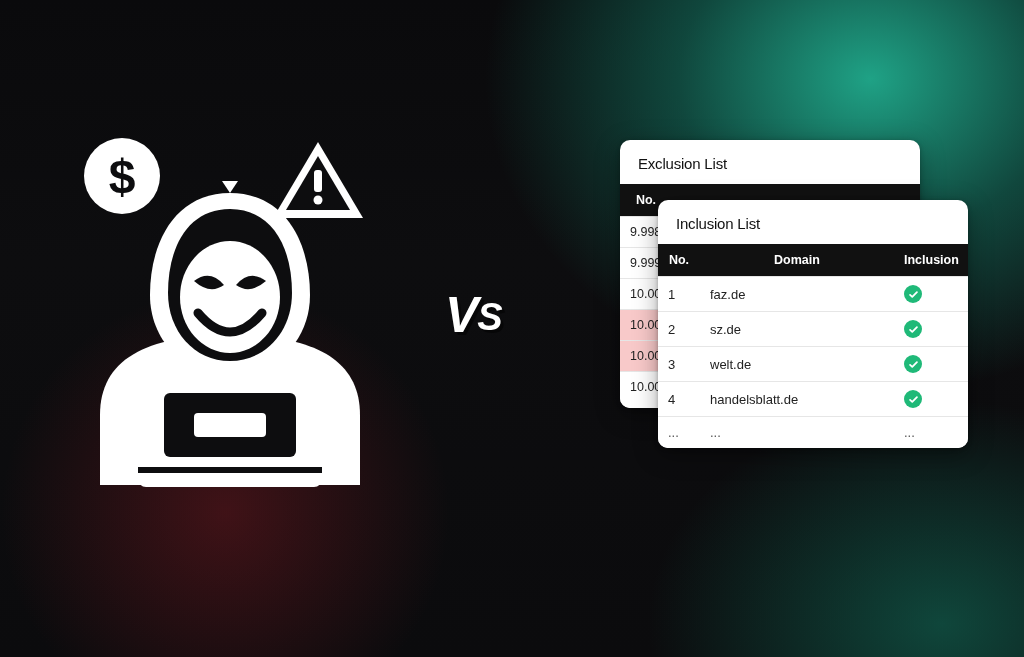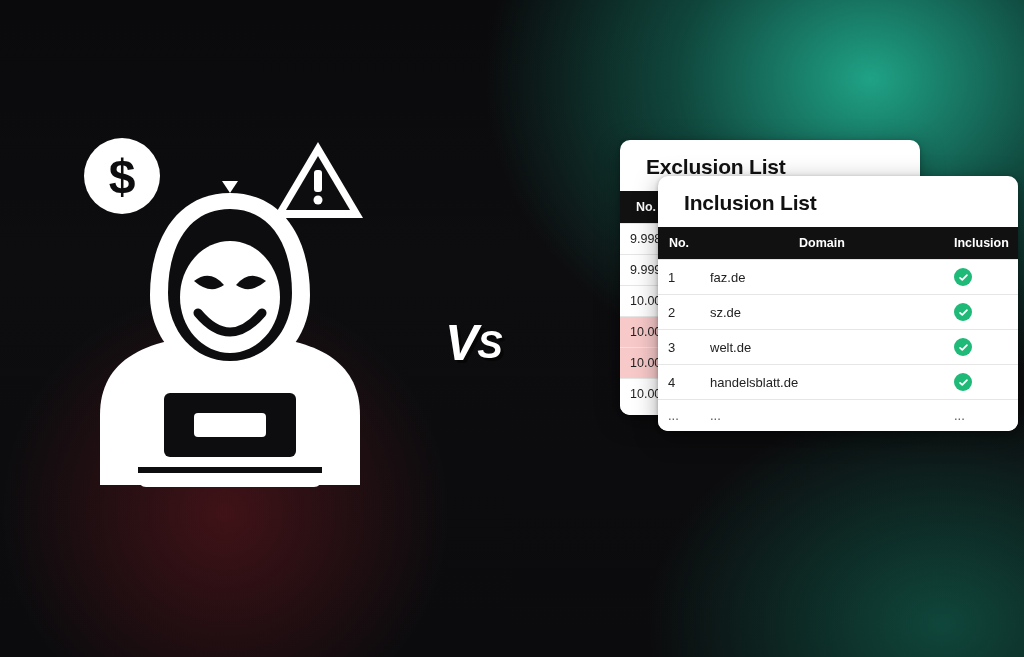--- a/index.html
+++ b/index.html
@@ -32,55 +32,53 @@
   .vs {
     position: absolute;
     left: 445px;
     top: 286px;
     color: #fff;
     font-weight: 900;
     font-style: italic;
     font-size: 44px;
     letter-spacing: -1px;
     text-shadow: 3px 3px 0 rgba(0,0,0,0.5);
-    margin-top: 28px;
   }
   .vs .big { font-size: 50px; }
   .vs .small { font-size: 38px; vertical-align: 2px; }
 
   
   .stack {
     position: absolute;
     left: 620px;
     top: 140px;
     width: 350px;
     height: 370px;
   }
   .card {
     position: absolute;
     background: #fff;
     border-radius: 10px;
     box-shadow: 0 6px 24px rgba(0,0,0,0.35), 0 1px 4px rgba(0,0,0,0.25);
     overflow: hidden;
   }
   .card h2 {
-    font-size: 21px;
-    font-weight: 700;
+    font-size: 15px;
+    font-weight: 400;
     padding: 15px 18px 12px;
     color: #111;
     letter-spacing: -0.2px;
-    margin-left: 8px;
   }
   .card-back {
     left: 0; top: 0;
     width: 300px;
   }
   .card-front {
-    left: 38px; top: 36px;
-    width: 360px;
+    left: 38px; top: 60px;
+    width: 310px;
   }
 
   table {
     width: 100%;
     border-collapse: collapse;
     font-size: 13px;
   }
   thead th {
     background: #111;
     color: #fff;

